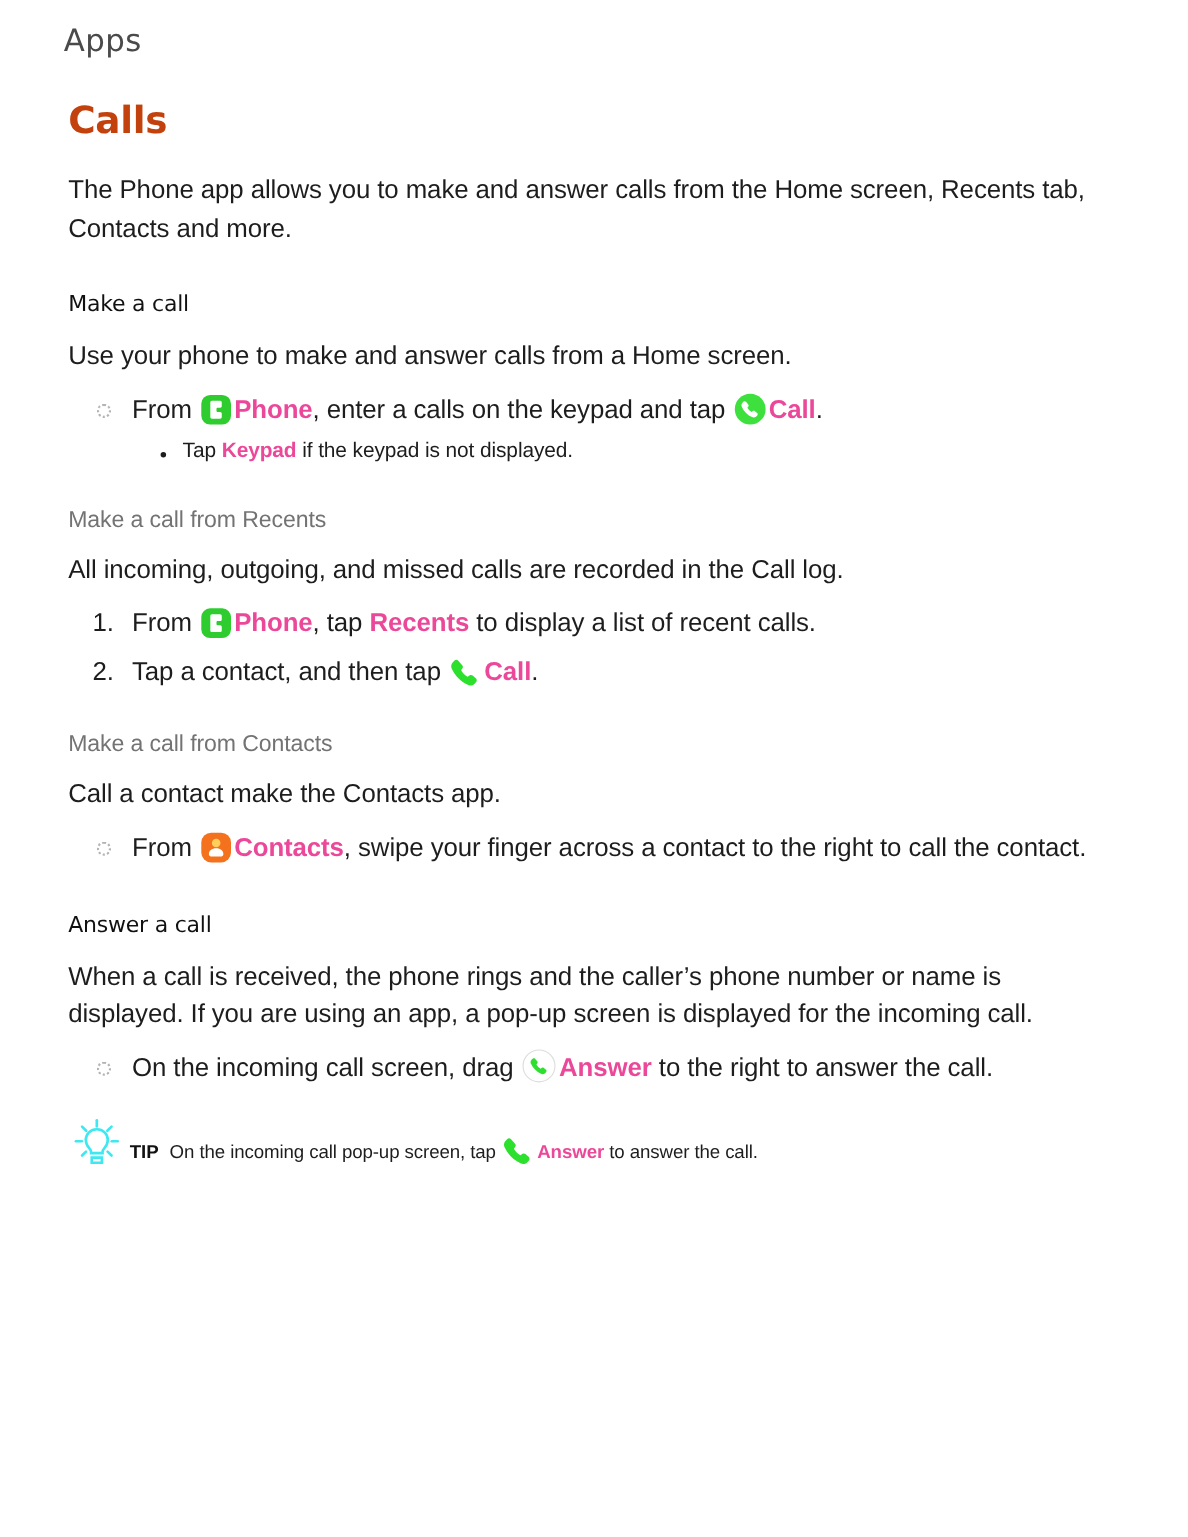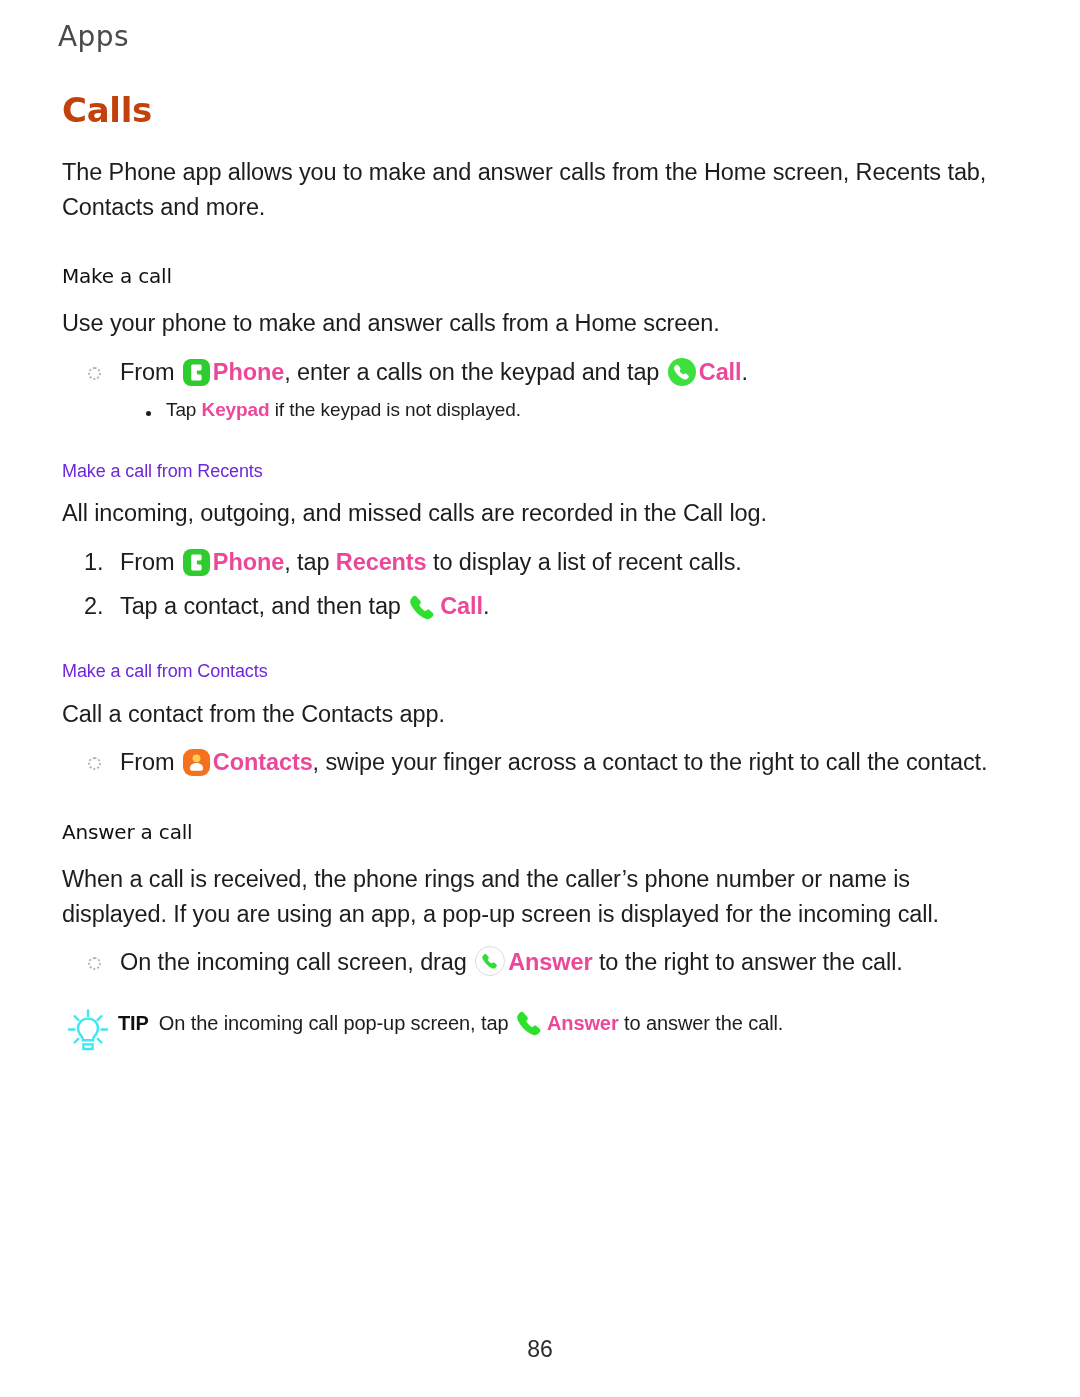--- a/index.html
+++ b/index.html
@@ -78,23 +78,23 @@
     font-size: 20px;
     font-weight: 400;
     color: #111111;
     letter-spacing: -0.2px;
     margin: 40px 0 18px 0;
     line-height: 1.2;
   }
 
   h3.sub-head {
     font-family: "Liberation Sans", sans-serif;
-    font-size: 18px;
+    font-size: 21px;
     font-weight: 400;
-    color: #6d28d9;
+    color: #737373;
     margin: 36px 0 14px 0;
     line-height: 1.25;
     letter-spacing: -0.1px;
   }
 
   
   ul.dot-list, ol.num-list, ul.plain-bullets {
     list-style: none;
     margin: 14px 0 0 0;
     padding: 0;
@@ -212,25 +212,26 @@
     margin-top: 26px;
     padding-left: 4px;
   }
   .tip-bulb {
     width: 52px;
     flex: 0 0 52px;
     padding-top: 2px;
   }
   .tip-text {
     font-family: "Liberation Sans", sans-serif;
-    font-size: 20px;
+    font-size: 17px;
     line-height: 1.45;
     color: #1d1d1d;
     letter-spacing: -0.1px;
     padding-top: 3px;
+    margin-top: 16px;
   }
   .tip-label {
     font-weight: 700;
     color: #111111;
     margin-right: 10px;
   }
 
   
   .page-number {
     position: absolute;
@@ -299,21 +300,21 @@
         <span class="num-marker">2.</span><span>Tap a contact, and then tap </span><span class="inline-ico ico-handset-bare">
              <svg width="28" height="26" viewBox="0 0 28 26" aria-hidden="true">
                <path d="M7.4 2.4C6.4 1.5 4.9 1.6 4 2.6L2.5 4.2C1 5.8 0.8 8.2 1.8 10.2c3 6.3 8.1 11.4 14.4 14.4 2 1 4.4 0.7 6-0.8l1.5-1.5c0.9-0.9 1-2.4 0.1-3.4l-3.1-2.7c-0.8-0.8-2-0.8-2.9-0.2l-1.7 1.2c-2.5-1.4-4.5-3.4-5.9-5.9l1.2-1.7c0.6-0.9 0.6-2.1-0.2-2.9L7.4 2.4z" fill="#2ee02e"></path>
              </svg>
            </span><b>Call</b><span>.</span>
       </li>
     </ol>
 
     <h3 class="sub-head">Make a call from Contacts</h3>
 
-    <p class="body-text">Call a contact from the Contacts app.</p>
+    <p class="body-text">Call a contact make the Contacts app.</p>
 
     <ul class="dot-list">
       <li>
         <span class="dotted-marker"></span><span>From </span><span class="inline-ico ico-contacts-app">
              <svg width="27" height="27" viewBox="0 0 27 27" aria-hidden="true">
                <circle cx="13.5" cy="9.3" r="3.9" fill="#ffcf5c"></circle>
                <path d="M13.5 14.1c-4 0-6.6 2.4-6.6 5.3 0 1.6 1.3 2.3 2.7 2.3h7.8c1.4 0 2.7-0.7 2.7-2.3 0-2.9-2.6-5.3-6.6-5.3z" fill="#ffffff"></path>
              </svg>
            </span><b>Contacts</b><span>, swipe your finger across a contact to the right to call the contact.</span>
       </li>
@@ -353,15 +354,14 @@
         <span class="tip-label">TIP</span><span>On the incoming call pop-up screen, tap </span><span class="inline-ico ico-handset-bare">
              <svg width="28" height="26" viewBox="0 0 28 26" aria-hidden="true">
                <path d="M7.4 2.4C6.4 1.5 4.9 1.6 4 2.6L2.5 4.2C1 5.8 0.8 8.2 1.8 10.2c3 6.3 8.1 11.4 14.4 14.4 2 1 4.4 0.7 6-0.8l1.5-1.5c0.9-0.9 1-2.4 0.1-3.4l-3.1-2.7c-0.8-0.8-2-0.8-2.9-0.2l-1.7 1.2c-2.5-1.4-4.5-3.4-5.9-5.9l1.2-1.7c0.6-0.9 0.6-2.1-0.2-2.9L7.4 2.4z" fill="#2ee02e"></path>
              </svg>
            </span><b>Answer</b><span> to answer the call.</span>
       </div>
     </div>
 
   </div>
 
-  <div class="page-number">86</div>
 
 </div>
 
 </body></html>

